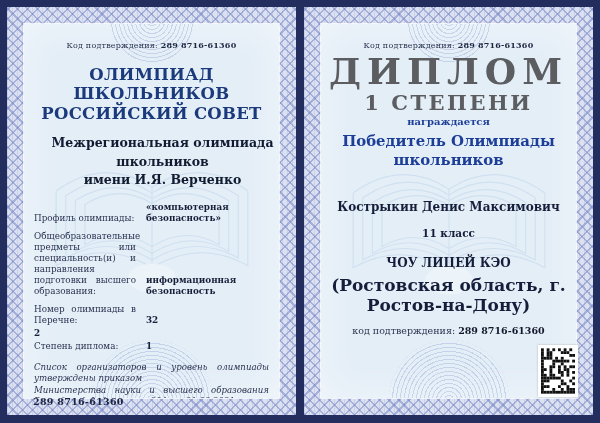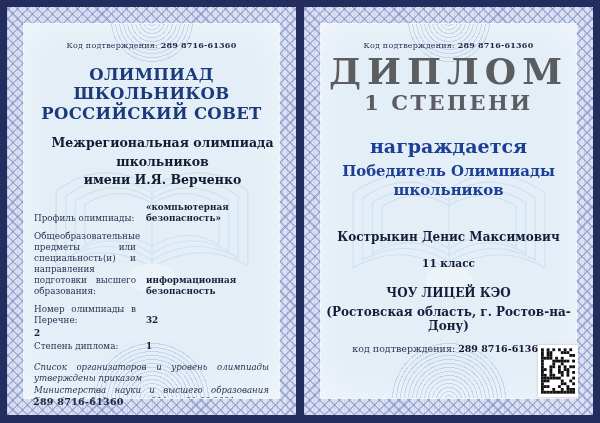--- a/index.html
+++ b/index.html
@@ -51,26 +51,26 @@
   .fvalue{font-weight:bold;color:#17203a;}
   .decree{margin:10px 10px 0 10px;text-align:justify;font-style:italic;font-size:8.6px;line-height:1.35;color:#2a3350;}
   .footer-code{
     position:absolute;left:26px;bottom:8px;z-index:3;
     font-size:9.5px;font-weight:bold;color:#1c2440;letter-spacing:.3px;
   }
 
   
   .diploma-word{margin-top:3px;font-size:36px;font-weight:bold;color:#5c5d61;letter-spacing:6px;line-height:1.05;}
   .degree-line{font-size:21px;font-weight:bold;color:#5c5d61;letter-spacing:2.5px;line-height:1.05;margin-top:1px;}
-  .awarded{margin-top:21px;font-size:19px;font-weight:bold;color:#1c3e97;}
+  .awarded{margin-top:2px;font-size:10px;font-weight:bold;color:#1c3e97;}
   .awardee-status{margin-top:4px;font-size:15.5px;font-weight:bold;color:#1c3e97;transform:scaleX(.96);}
   .awardee-name{margin-top:31px;font-size:12px;font-weight:bold;color:#141d3a;}
   .grade{margin-top:13px;font-size:10.5px;font-weight:bold;color:#141d3a;}
   .school{margin-top:17px;font-size:12px;font-weight:bold;color:#141d3a;}
-  .school-loc{margin-top:5px;font-size:12px;font-weight:bold;color:#141d3a;text-align:center;}
+  .school-loc{margin-top:5px;font-size:17px;font-weight:bold;color:#141d3a;text-align:center;}
   .confirm-line{margin-top:10px;font-size:9.5px;color:#2a3350;}
   .confirm-line b{color:#14182c;}
   .dm-box{
     position:absolute;right:15px;bottom:18px;z-index:3;
     background:#ffffff;padding:3px;line-height:0;
     box-shadow:0 0 2px rgba(0,0,0,.25);
   }
 </style>
 </head>
 <body>

